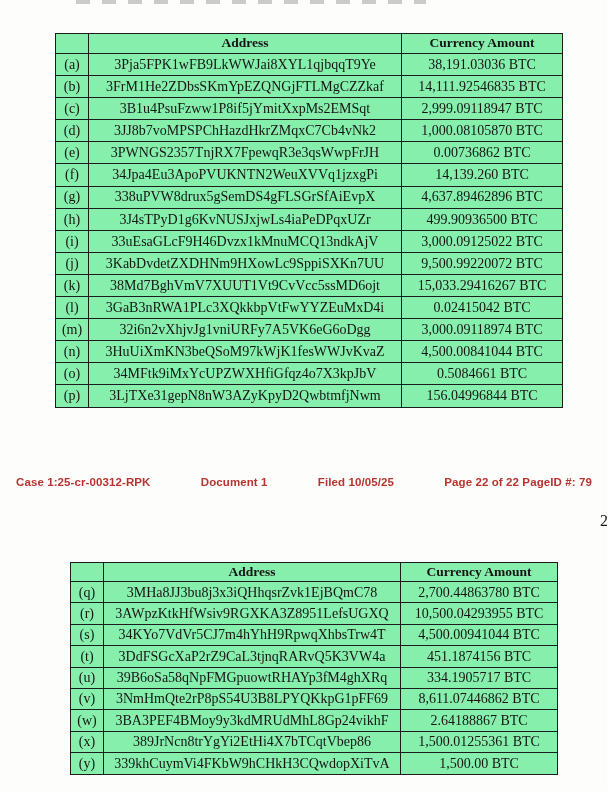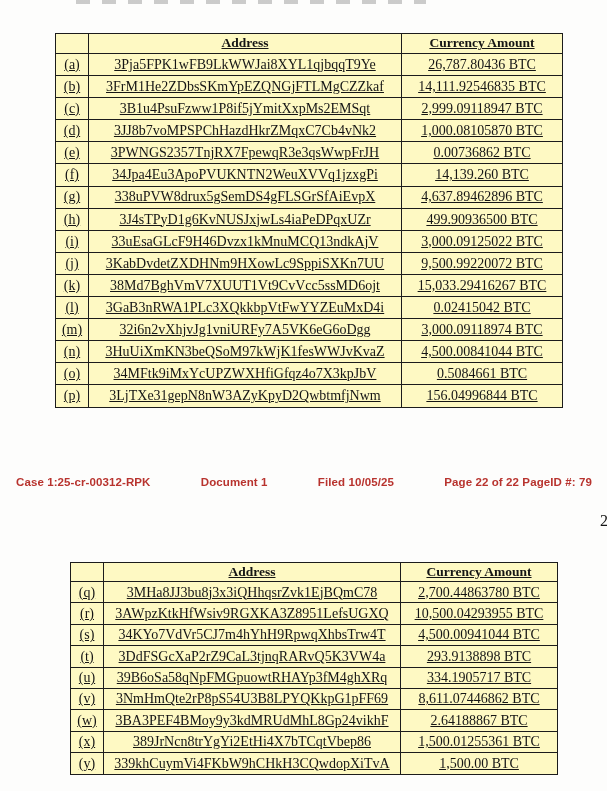--- a/index.html
+++ b/index.html
@@ -27,22 +27,21 @@
       90deg,
       rgba(110,110,110,0.35) 0 14px,
       rgba(255,255,255,0) 14px 26px
     );
   }
 
   table.doc-table {
     position: absolute;
     border-collapse: collapse;
     table-layout: fixed;
-    background: #fef9c3;
-    text-decoration: underline;
+    background: #86efac;
   }
   table.doc-table th,
   table.doc-table td {
     border: 1.6px solid #1c1c1c;
     text-align: center;
     vertical-align: middle;
     padding: 0 2px;
     font-size: 14px;
     line-height: 1.1;
     white-space: nowrap;
@@ -106,21 +105,21 @@
     <tr>
       <th></th>
       <th>Address</th>
       <th>Currency Amount</th>
     </tr>
   </thead>
   <tbody>
       <tr>
         <td>(a)</td>
         <td>3Pja5FPK1wFB9LkWWJai8XYL1qjbqqT9Ye</td>
-        <td>26,787.80436 BTC</td>
+        <td>38,191.03036 BTC</td>
       </tr>
       <tr>
         <td>(b)</td>
         <td>3FrM1He2ZDbsSKmYpEZQNGjFTLMgCZZkaf</td>
         <td>14,111.92546835 BTC</td>
       </tr>
       <tr>
         <td>(c)</td>
         <td>3B1u4PsuFzww1P8if5jYmitXxpMs2EMSqt</td>
         <td>2,999.09118947 BTC</td>
@@ -227,21 +226,21 @@
         <td>10,500.04293955 BTC</td>
       </tr>
       <tr>
         <td>(s)</td>
         <td>34KYo7VdVr5CJ7m4hYhH9RpwqXhbsTrw4T</td>
         <td>4,500.00941044 BTC</td>
       </tr>
       <tr>
         <td>(t)</td>
         <td>3DdFSGcXaP2rZ9CaL3tjnqRARvQ5K3VW4a</td>
-        <td>293.9138898 BTC</td>
+        <td>451.1874156 BTC</td>
       </tr>
       <tr>
         <td>(u)</td>
         <td>39B6oSa58qNpFMGpuowtRHAYp3fM4ghXRq</td>
         <td>334.1905717 BTC</td>
       </tr>
       <tr>
         <td>(v)</td>
         <td>3NmHmQte2rP8pS54U3B8LPYQKkpG1pFF69</td>
         <td>8,611.07446862 BTC</td>

